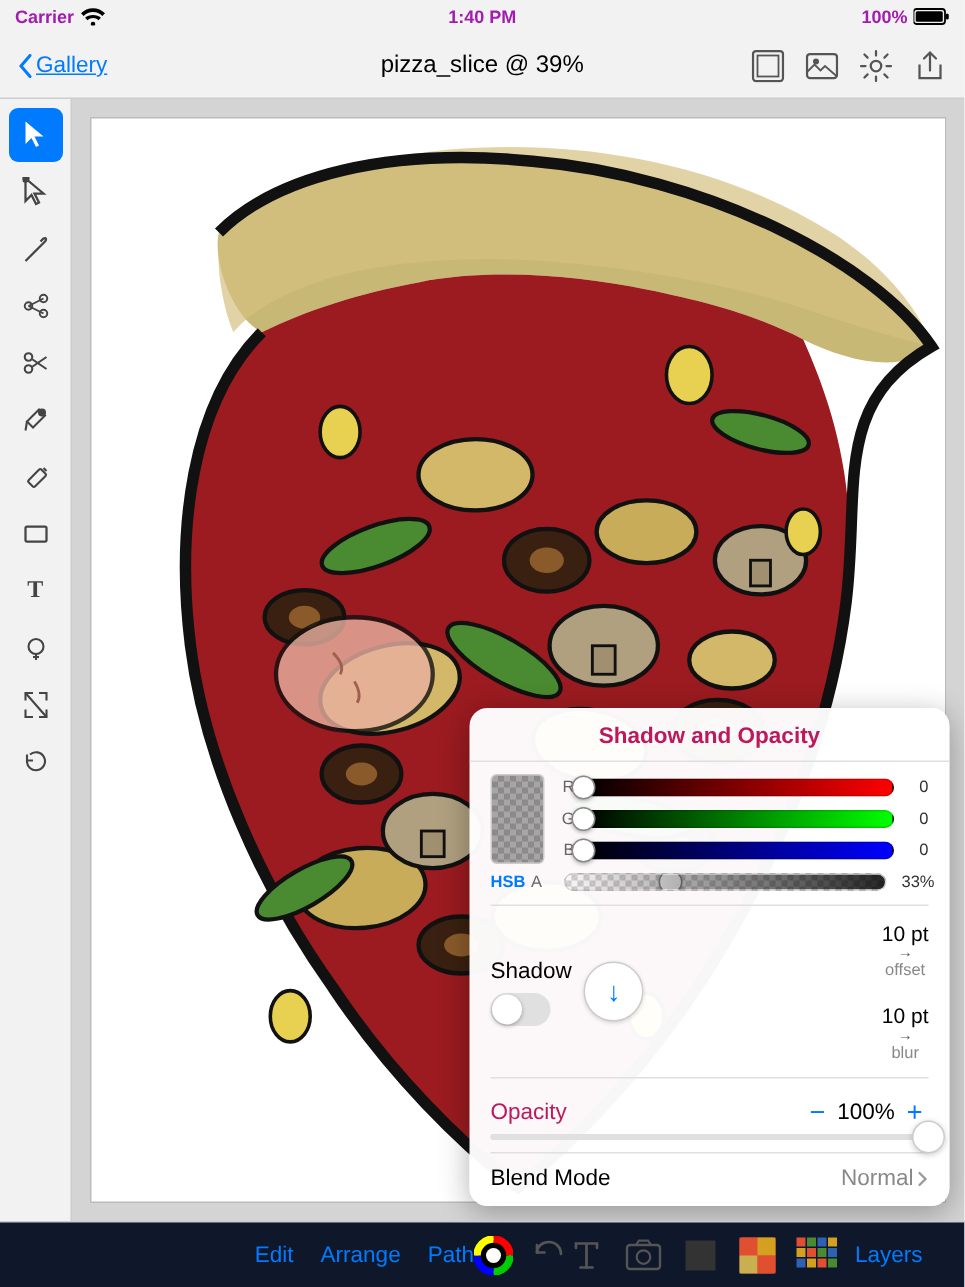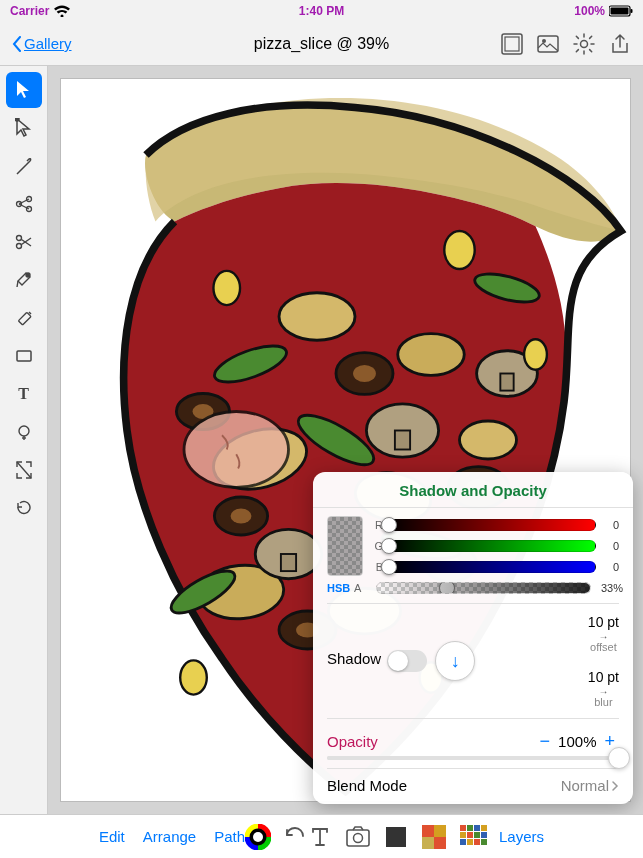--- a/index.html
+++ b/index.html
@@ -102,21 +102,21 @@
       border-radius: 12px;
       box-shadow: 0 4px 20px rgba(0,0,0,0.3);
       padding: 0;
       overflow: hidden;
     }
     .panel-title {
       text-align: center;
       font-size: 15px;
       font-weight: 600;
       padding: 10px 0 8px;
-      color: #15803d;
+      color: #be185d;
       border-bottom: 1px solid #e0e0e0;
     }
     .panel-body { padding: 8px 14px 6px; }
 
     
     .color-row {
       display: flex;
       align-items: center;
       margin-bottom: 2px;
     }
@@ -332,26 +332,26 @@
       justify-content: space-between;
       padding: 8px 0 4px;
       border-top: 1px solid #e0e0e0;
     }
     .blend-label { font-size: 15px; color: #000; }
     .blend-value { font-size: 15px; color: #888; display: flex; align-items: center; gap: 2px; justify-content: center; }
 
     
     #bottom-toolbar {
       height: 44px;
-      background: #ffffff;
+      background: #0f172a;
       border-top: 1px solid #ccc;
       display: flex;
       align-items: center;
-      justify-content: center;
-      padding: 0 4px;
+      justify-content: flex-end;
+      padding: 0 28px;
     }
     .bottom-left { display: flex; gap: 18px; }
     .bottom-btn { font-size: 15px; color: #007aff; cursor: pointer; }
     .bottom-center { display: flex; gap: 12px; align-items: center; }
     .bottom-right { display: flex; gap: 12px; align-items: center; }
 
     
     #pizza-container {
       position: absolute;
       top: 0; left: 0;
@@ -607,21 +607,21 @@
           <span class="a-label">A</span>
           <div class="slider-track slider-track-a" style="flex:1; margin: 0 5px;">
             <div class="slider-thumb" style="left: 33%;"></div>
           </div>
           <span class="slider-value">33%</span>
         </div>
 
         <div class="panel-divider"></div>
 
         <div class="shadow-section">
-          <div style="display:flex; flex-direction:row; align-items:flex-start; gap:6px;">
+          <div style="display:flex; flex-direction:column; align-items:flex-start; gap:6px;">
             <span style="font-size:15px; color:#000;">Shadow</span>
             <div class="toggle-switch">
               <div class="toggle-knob"></div>
             </div>
           </div>
           <div class="shadow-arrow-btn">↓</div>
           <div class="shadow-values">
             <div class="shadow-val-box">
               <span class="shadow-val-num">10 pt</span>
               <span class="shadow-val-arrow">→</span>

